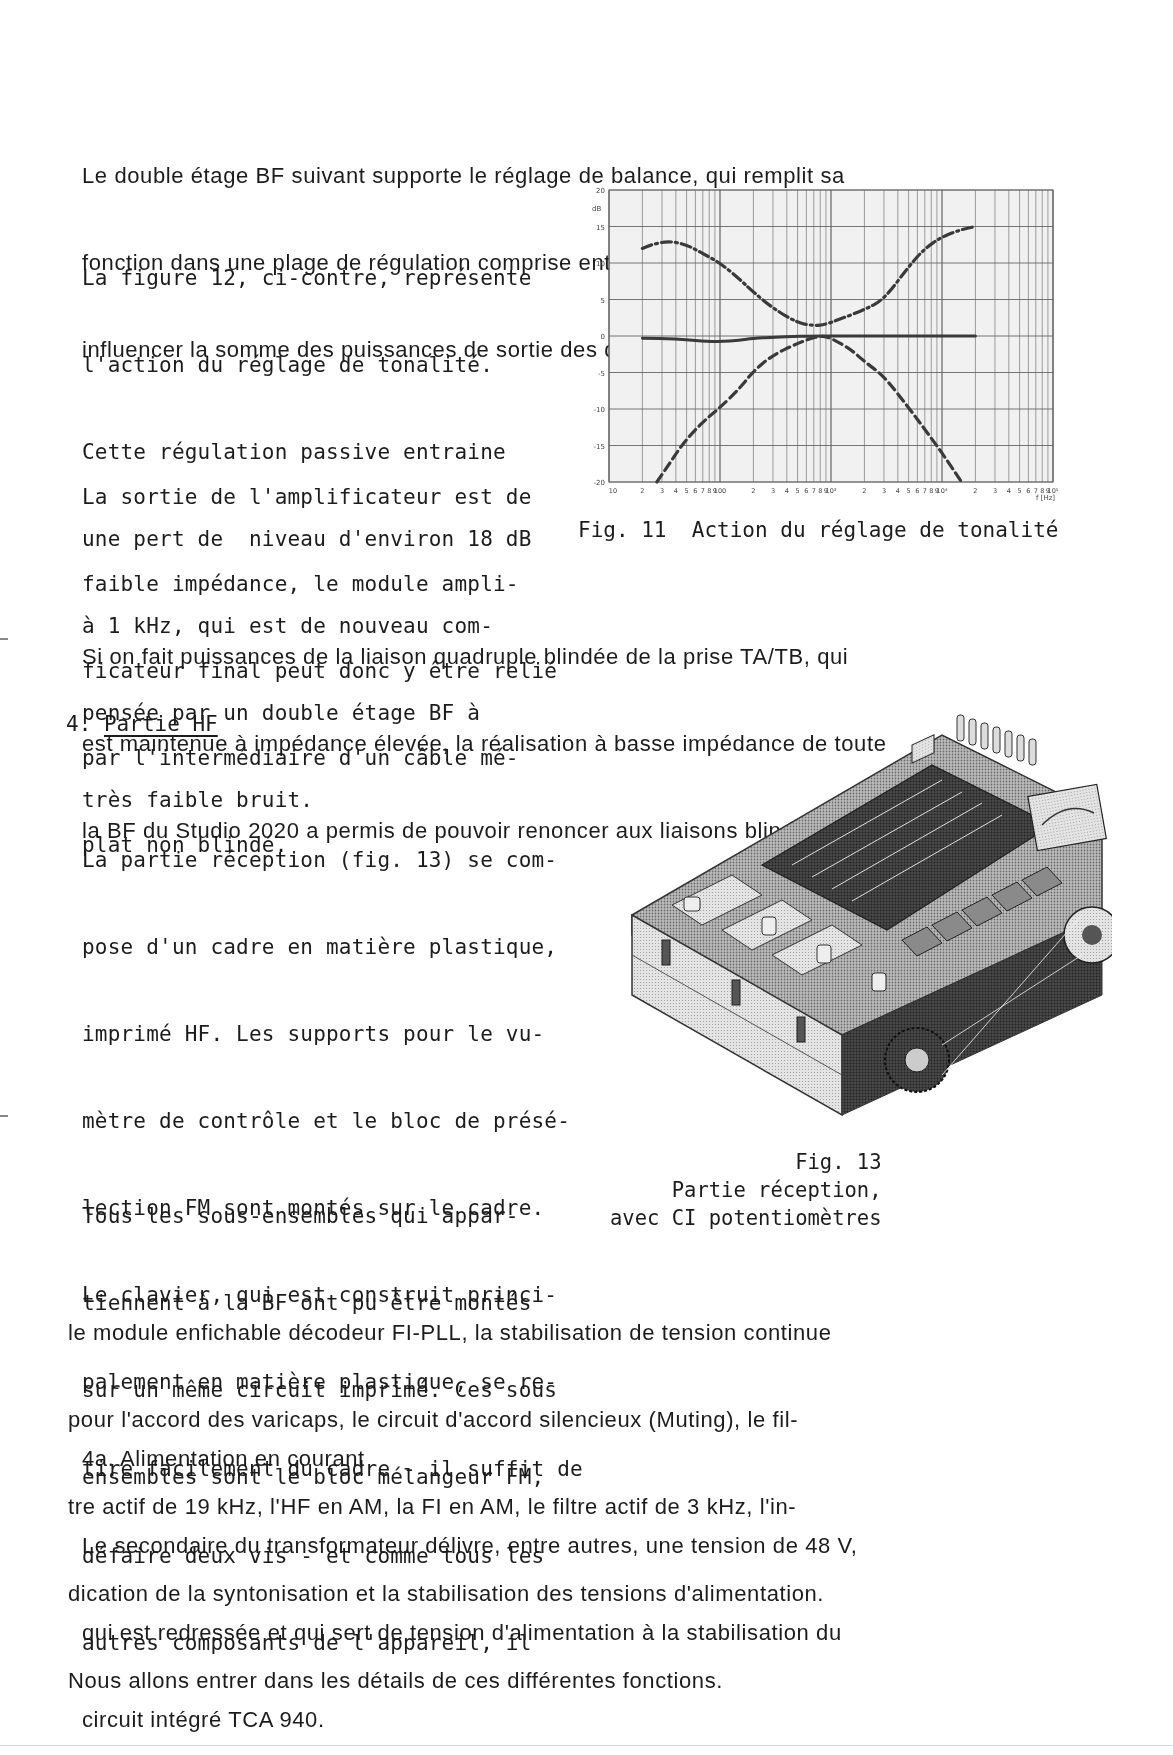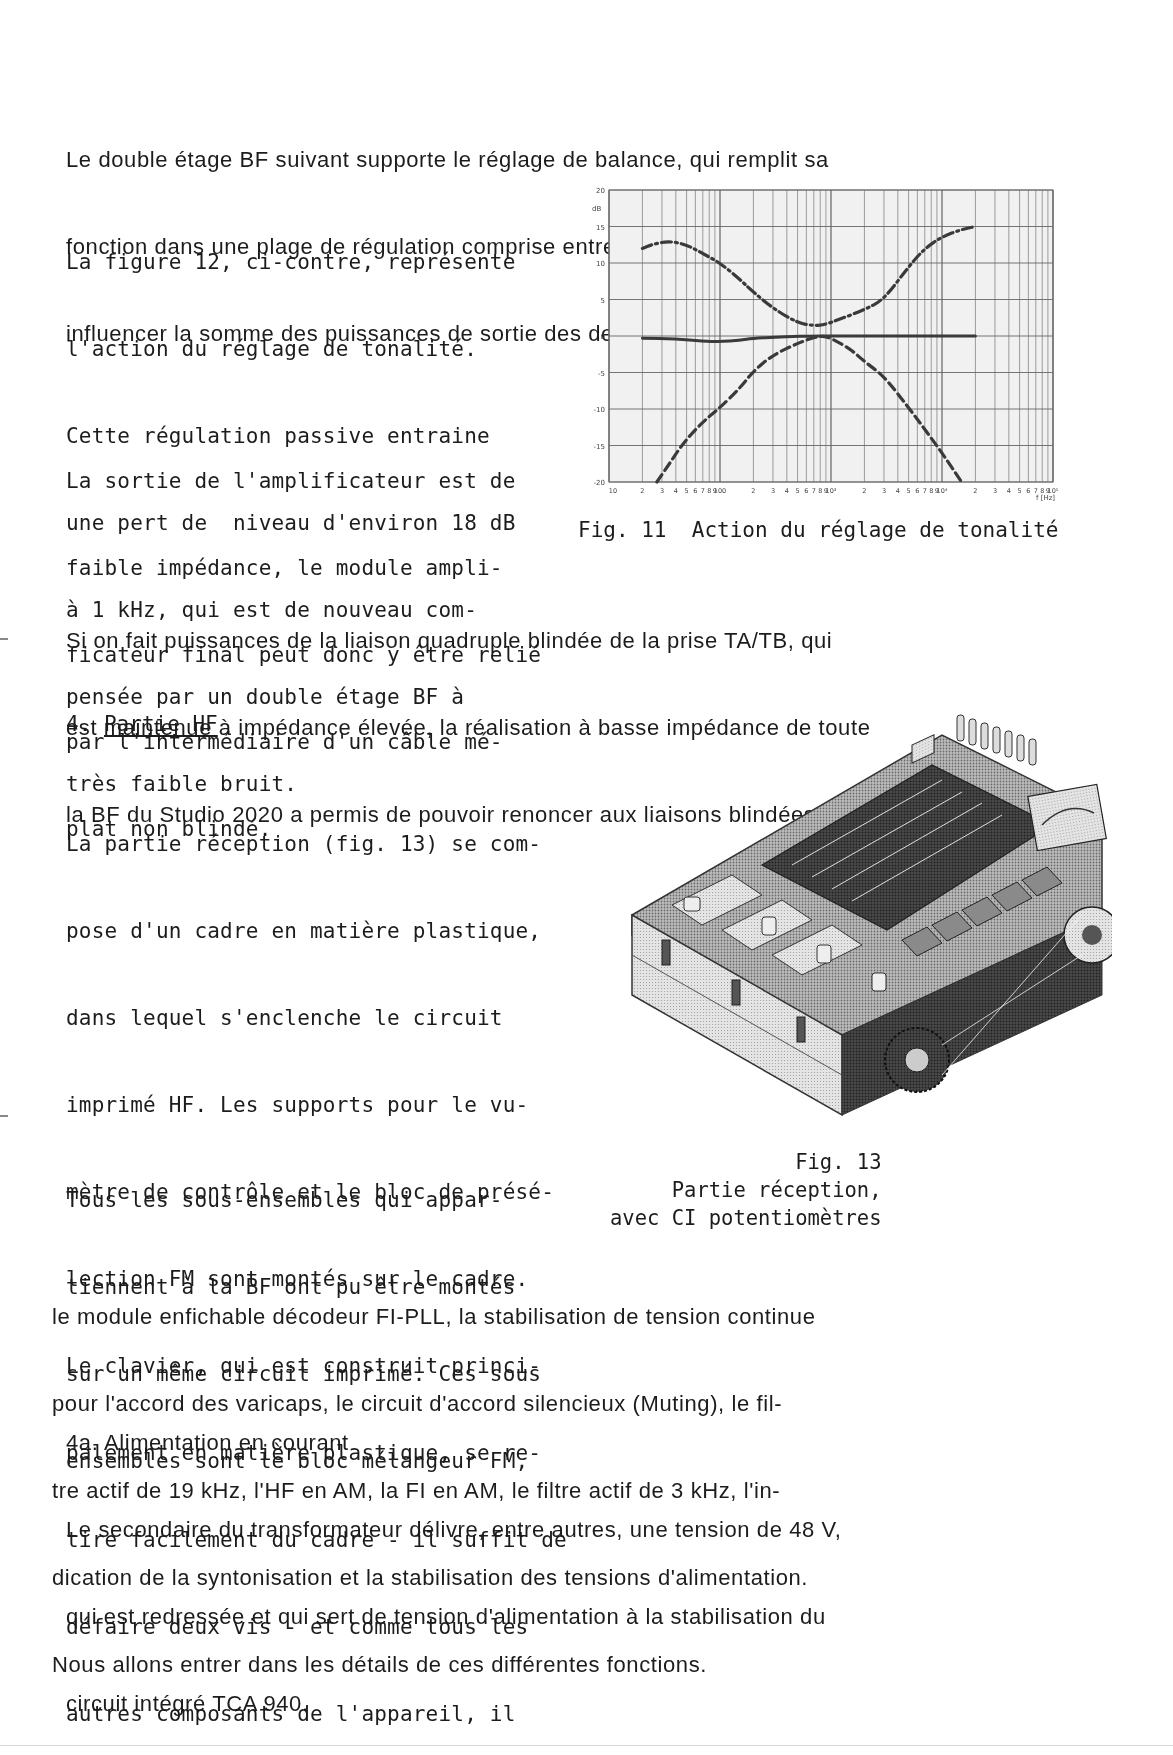--- a/index.html
+++ b/index.html
@@ -1,19 +1,19 @@
 <!DOCTYPE html>
 <html><head>
 <meta charset="utf-8">
 <style>
   html,body{margin:0;padding:0;background:#fff;}
   body{width:1173px;height:1755px;position:relative;overflow:hidden;
        font-family:"DejaVu Sans Mono","Liberation Mono",monospace;color:#1c1c1c;}
   .ghost{position:absolute;color:#e3e3e3;font-size:20px;white-space:pre;pointer-events:none;transform:scaleX(-1);}
-  .p{position:absolute;margin:0;font-size:21.5px;line-height:29px;letter-spacing:0.2px;white-space:pre;}
+  .p{position:absolute;margin:16px;font-size:21.5px;line-height:29px;letter-spacing:0.2px;white-space:pre;}
   .narrow{font-family:"Liberation Sans Narrow","Liberation Sans","DejaVu Sans",sans-serif;font-size:22px;letter-spacing:0.6px;}
   .mono{font-family:"DejaVu Sans Mono",monospace;font-size:21px;}
   .line{display:block;}
   .head{position:absolute;font-family:"DejaVu Sans Mono",monospace;font-size:21px;}
   .head u{text-decoration:underline;text-decoration-thickness:2px;text-underline-offset:4px;}
   .caption{position:absolute;font-family:"DejaVu Sans Mono",monospace;font-size:20.5px;line-height:28px;}
   #chart{position:absolute;left:560px;top:180px;width:520px;height:330px;}
   .photo{position:absolute;left:612px;top:705px;width:500px;height:420px;}
   .edge-mark{position:absolute;width:8px;height:2px;background:#888;}
   .bottom-rule{position:absolute;left:0;top:1745px;width:1173px;height:1px;background:#d8d8d8;}
@@ -168,21 +168,20 @@
 </div>
 
 <div class="head" style="left:66px;top:712px;">
   <span>4.</span>
   <u>Partie HF</u>
 </div>
 
 <div class="p mono" style="left:66px;top:772px;">
   <span class="line">La partie réception (fig. 13) se com-</span>
   <span class="line">pose d'un cadre en matière plastique,</span>
-  <span class="line">dans lequel s'enclenche le circuit</span>
   <span class="line">imprimé HF. Les supports pour le vu-</span>
   <span class="line">mètre de contrôle et le bloc de présé-</span>
   <span class="line">lection FM sont montés sur le cadre.</span>
   <span class="line">Le clavier, qui est construit princi-</span>
   <span class="line">palement en matière plastique, se re-</span>
   <span class="line">tire facilement du cadre - il suffit de</span>
   <span class="line">défaire deux vis - et comme tous les</span>
   <span class="line">autres composants de l'appareil, il</span>
   
 </div>

